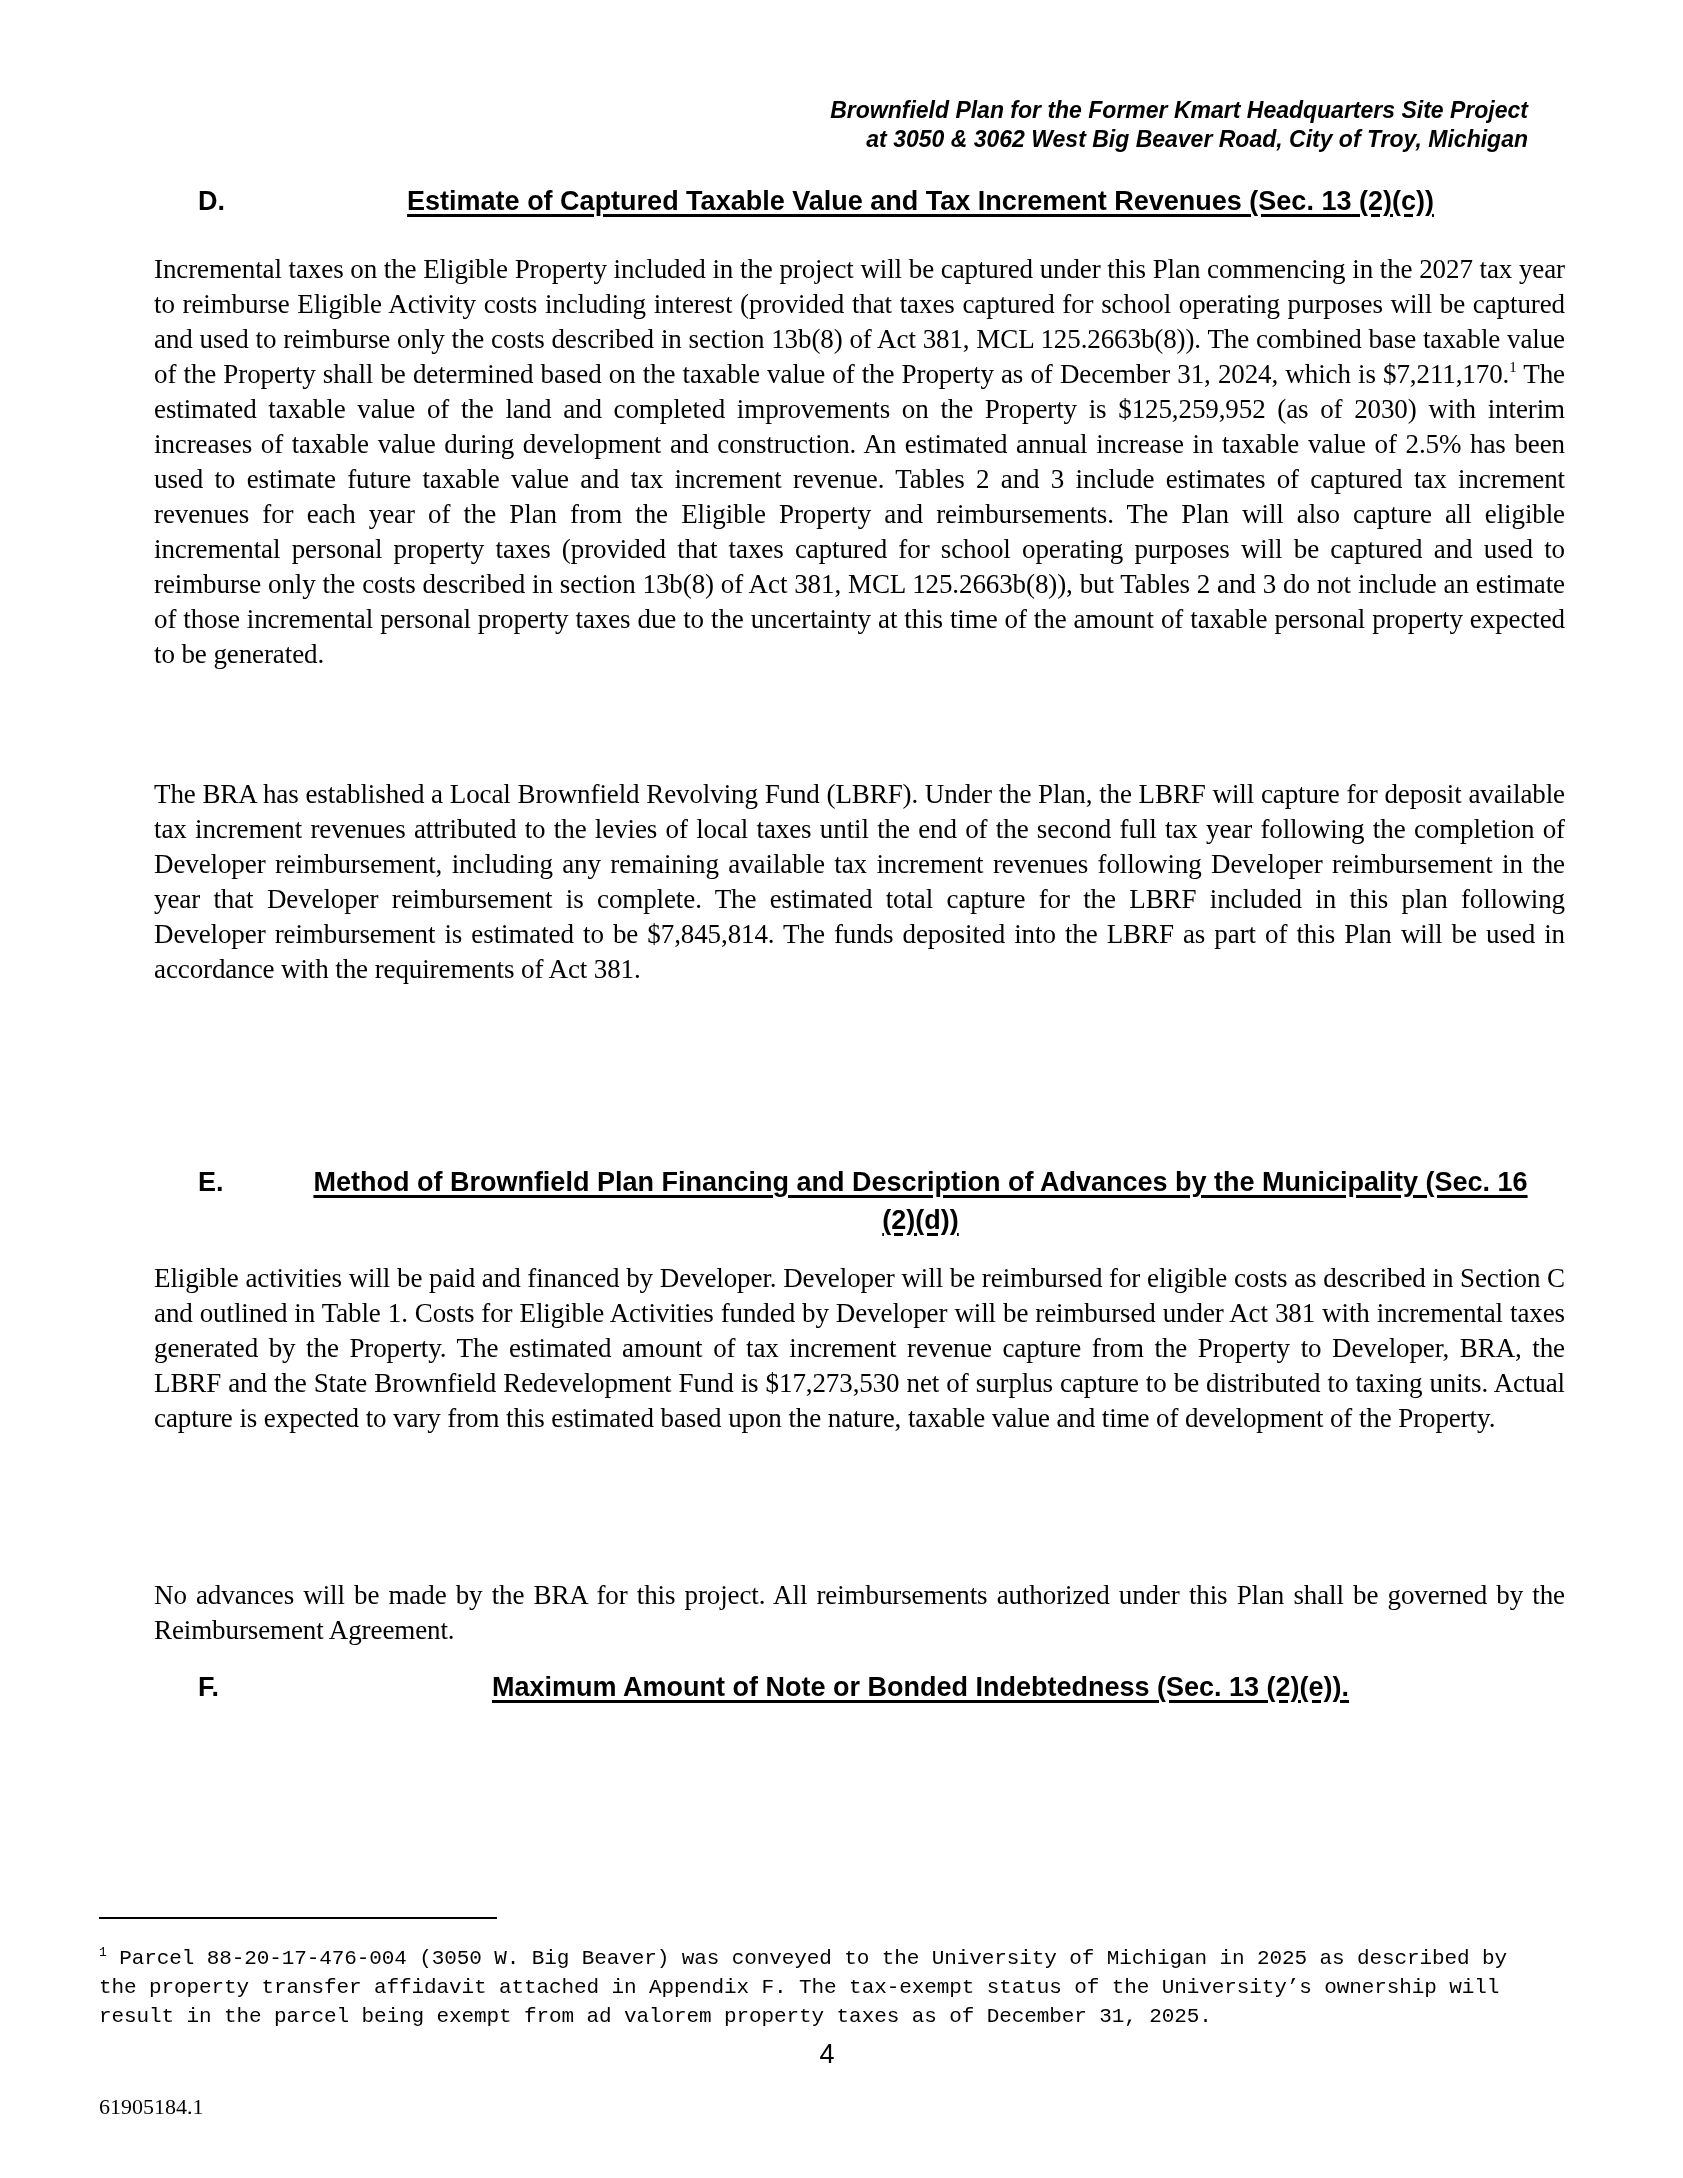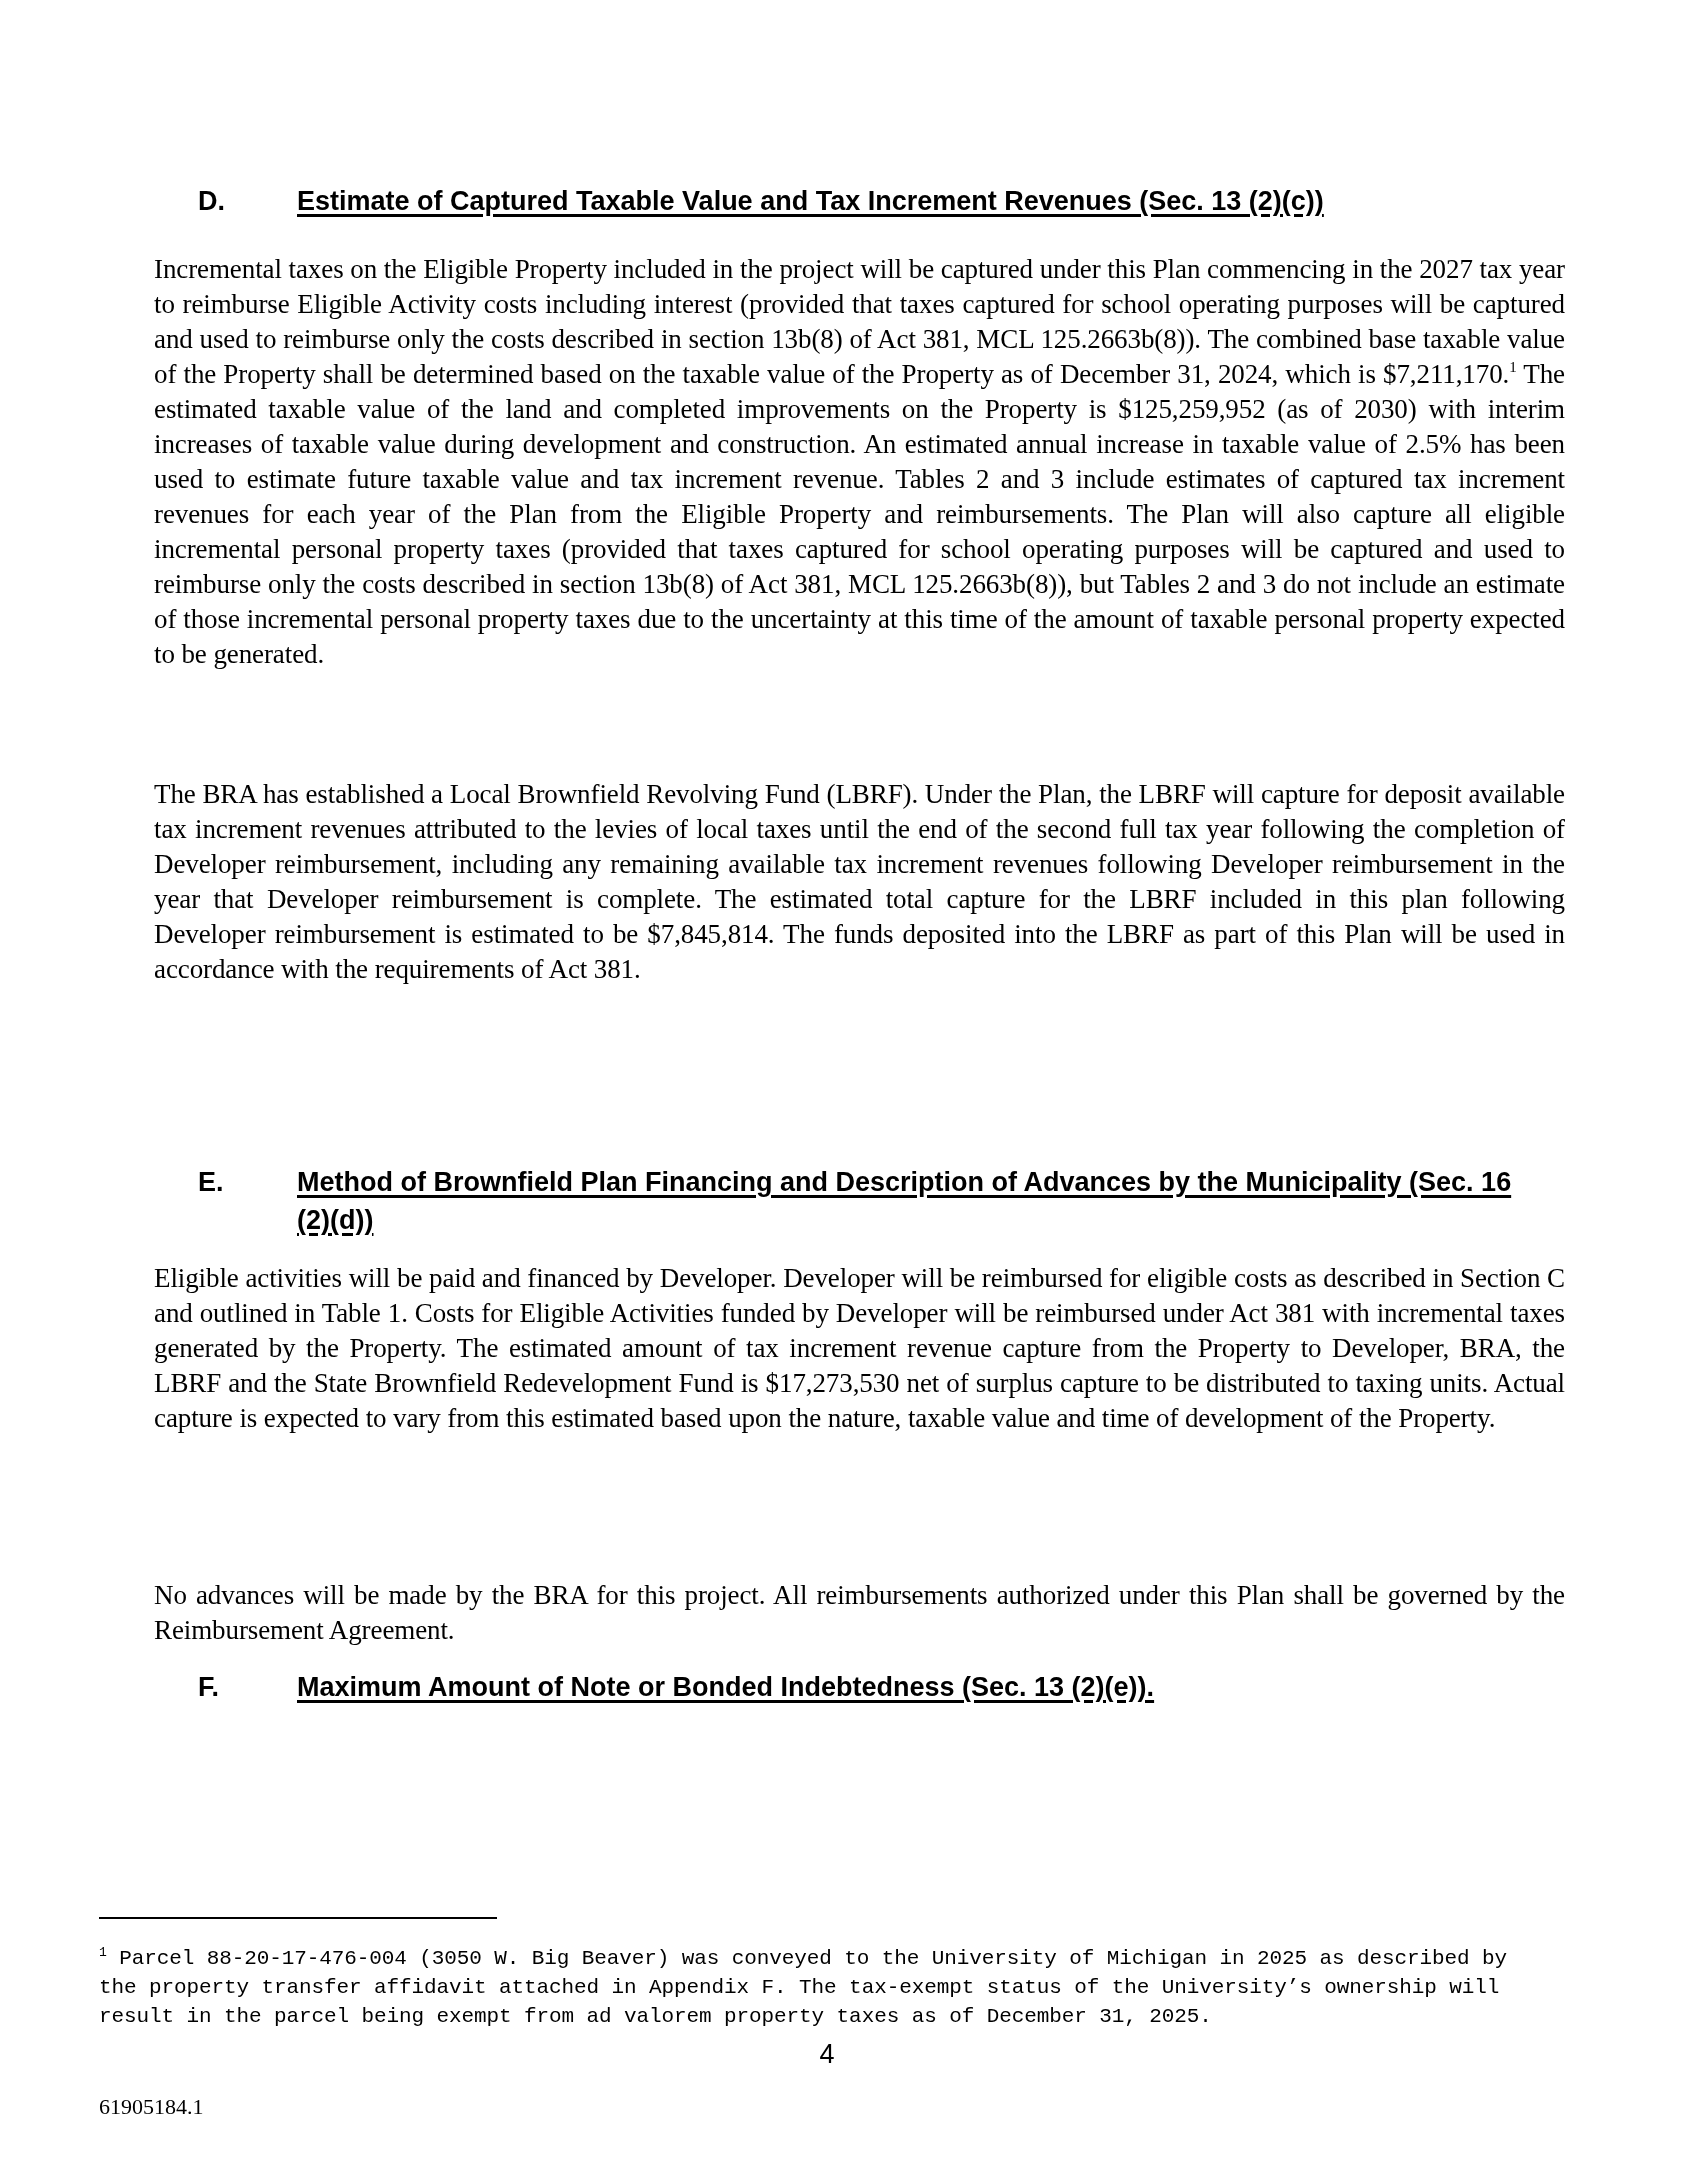--- a/index.html
+++ b/index.html
@@ -9,21 +9,21 @@
     position: absolute; right: 155px; top: 96px; text-align: right;
     font-family: "Liberation Sans", sans-serif; font-weight: bold; font-style: italic;
     font-size: 23px; line-height: 29px;
   }
   .run-header div { white-space: nowrap; }
   .heading {
     position: absolute; left: 0; width: 1683px;
     font-family: "Liberation Sans", sans-serif; font-weight: bold; font-size: 27px; line-height: 38px;
   }
   .heading .letter { position: absolute; left: 198px; top: 0; }
-  .heading .title { position: absolute; left: 297px; width: 1247px; text-decoration: underline; text-decoration-thickness: 3px; text-underline-offset: 4px; }
+  .heading .title { position: absolute; left: 297px; width: 1247px; text-decoration: underline; text-decoration-thickness: 3px; text-underline-offset: 4px; text-align: center; }
   .para {
     position: absolute; left: 119px; width: 1411px;
     font-family: Liberation Serif, serif; font-size: 27px; line-height: 35px;
     text-align: justify; text-align-last: left; letter-spacing: -0.1px; margin-left: 35px;
   }
   .para sup { font-size: 15px; line-height: 0; vertical-align: 11px; }
   .fn-rule { position: absolute; left: 99px; top: 1917px; width: 398px; height: 2px; background: #000; }
   .footnote {
     position: absolute; left: 99px; top: 1944px; width: 1436px;
     font-family: Liberation Mono, monospace; font-size: 21px; line-height: 29px;
@@ -37,20 +37,24 @@
   .doc-id {
     position: absolute; left: 99px; top: 2093px;
     font-family: "Liberation Serif", serif; font-size: 22px; line-height: 28px;
   }
 </style>
 </head>
 <body>
 
 <div class="page">
 
+  <div class="run-header">
+    <div>Brownfield Plan for the Former Kmart Headquarters Site Project</div>
+    <div>at 3050 &amp; 3062 West Big Beaver Road, City of Troy, Michigan</div>
+  </div>
 
   <div class="heading" style="top:182px;">
     <span class="letter">D.</span>
     <span class="title">Estimate of Captured Taxable Value and Tax Increment Revenues (Sec. 13 (2)(c))</span>
   </div>
 
   <div class="para" style="top:252px;"><span>Incremental taxes on the Eligible Property included in the project will be captured under this Plan commencing in the 2027 tax year to reimburse Eligible Activity costs including interest (provided that taxes captured for school operating purposes will be captured and used to reimburse only the costs described in section 13b(8) of Act 381, MCL 125.2663b(8)). The combined base taxable value of the Property shall be determined based on the taxable value of the Property as of December 31, 2024, which is $7,211,170.</span><sup>1</sup><span> The estimated taxable value of the land and completed improvements on the Property is $125,259,952 (as of 2030) with interim increases of taxable value during development and construction. An estimated annual increase in taxable value of 2.5% has been used to estimate future taxable value and tax increment revenue.  Tables 2 and 3 include estimates of captured tax increment revenues for each year of the Plan from the Eligible Property and reimbursements. The Plan will also capture all eligible incremental personal property taxes (provided that taxes captured for school operating purposes will be captured and used to reimburse only the costs described in section 13b(8) of Act 381, MCL 125.2663b(8)), but Tables 2 and 3 do not include an estimate of those incremental personal property taxes due to the uncertainty at this time of the amount of taxable personal property expected to be generated.</span></div>
 
   <div class="para" style="top:777px;">The BRA has established a Local Brownfield Revolving Fund (LBRF). Under the Plan, the LBRF will capture for deposit available tax increment revenues attributed to the levies of local taxes until the end of the second full tax year following the completion of Developer reimbursement, including any remaining available tax increment revenues following Developer reimbursement in the year that Developer reimbursement is complete. The estimated total capture for the LBRF included in this plan following Developer reimbursement is estimated to be $7,845,814. The funds deposited into the LBRF as part of this Plan will be used in accordance with the requirements of Act 381.</div>
 

